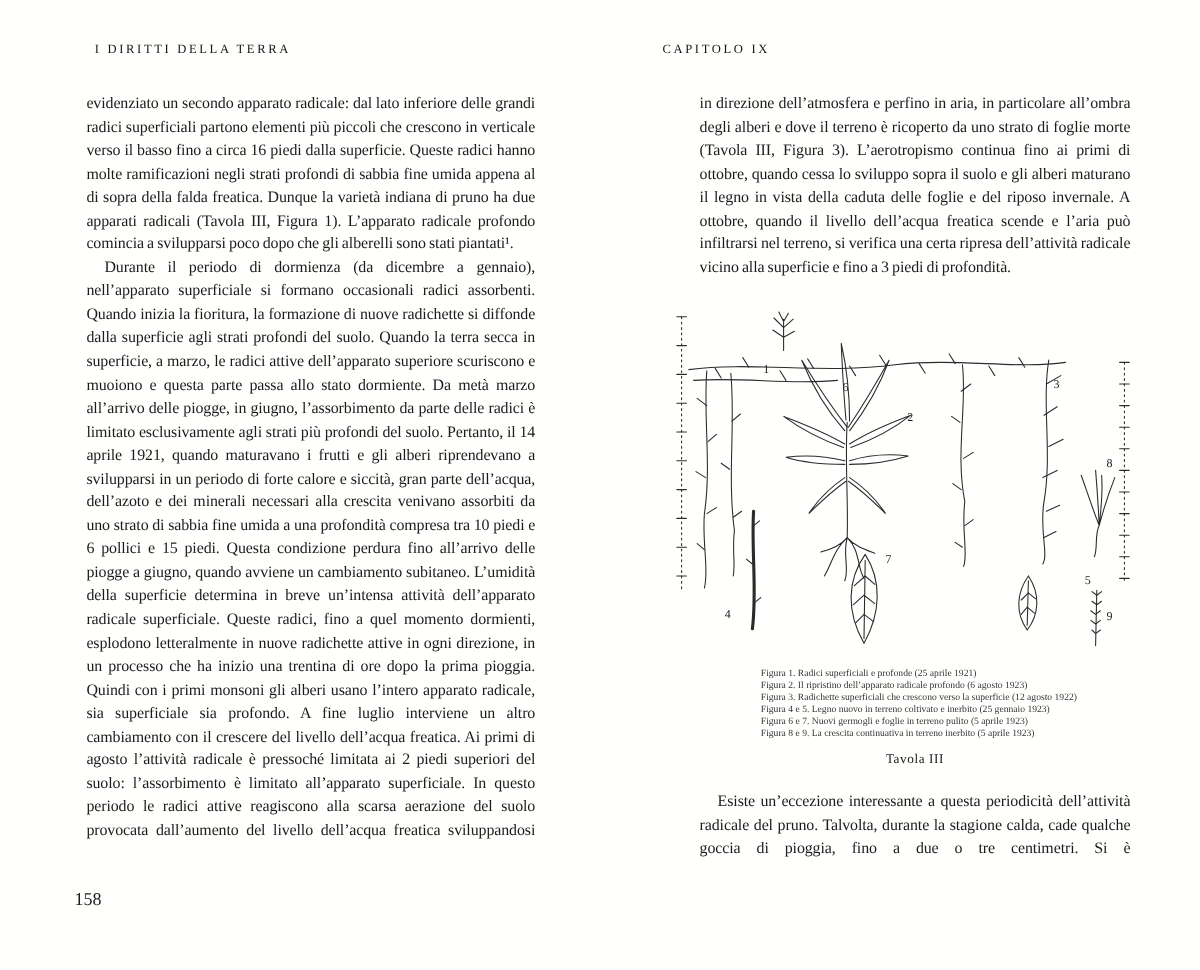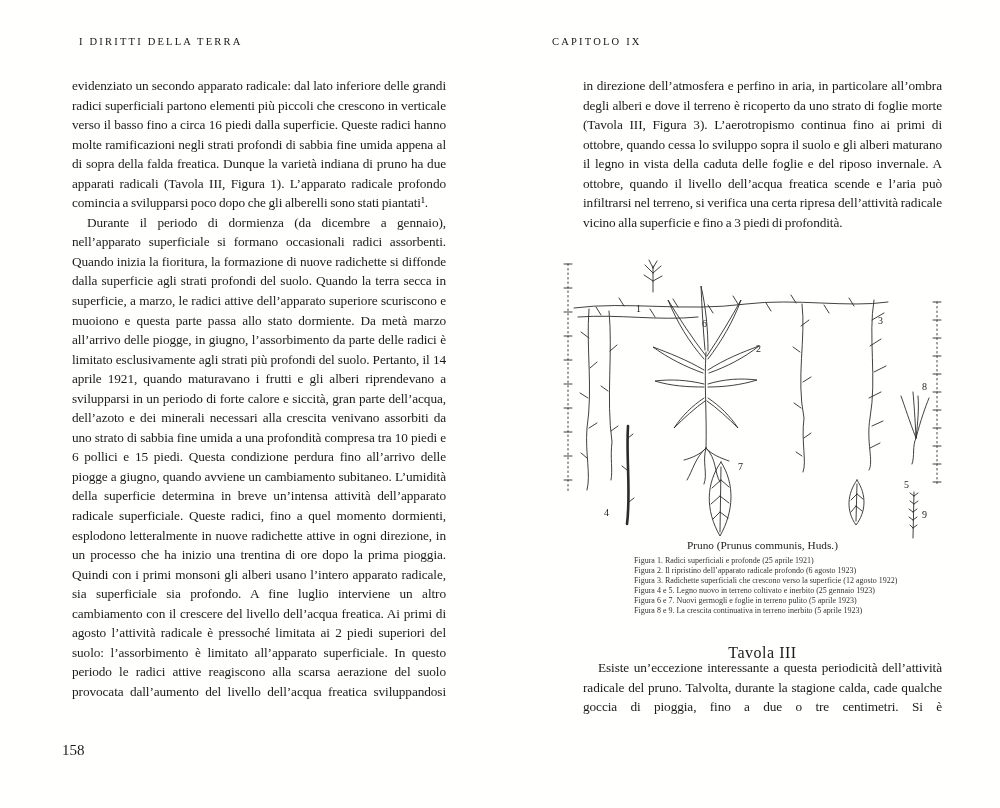--- a/index.html
+++ b/index.html
@@ -21,21 +21,21 @@
     margin:0;font-size:13.3px;line-height:19.55px;
     letter-spacing:-0.1px;word-spacing:-0.6px;text-align:justify;
   }
   .indent{text-indent:15px}
   .justify-last{text-align-last:justify}
   .figure{position:absolute;left:556px;top:256px;width:392px;height:284px}
   .figure svg{position:absolute;left:0;top:0}
   .fig-num{position:absolute;font-size:10px;color:#222;line-height:1}
   .caption-title{position:absolute;left:583px;top:539px;width:359px;text-align:center;font-size:11.3px;color:#1b1b1b}
   .captions{position:absolute;left:634px;top:556px;font-size:8px;line-height:9.9px;color:#333;letter-spacing:0}
-  .plate-label{position:absolute;left:583px;top:644px;width:359px;text-align:center;font-size:16px;letter-spacing:.5px}
+  .plate-label{position:absolute;left:583px;top:627px;width:359px;text-align:center;font-size:11px;letter-spacing:.5px}
   .pagenum{position:absolute;top:742px;font-size:15px;color:#1b1b1b}
   .pagenum-left{left:62px}
   .pagenum-right{left:583px;width:359px;text-align:right}
 </style>
 </head>
 <body>
 
 <div class="spread">
 
   <div class="hdr hdr-left">I DIRITTI DELLA TERRA</div>
@@ -134,21 +134,20 @@
     <span class="fig-num" style="left:200px;top:88px">2</span>
     <span class="fig-num" style="left:322px;top:60px">3</span>
     <span class="fig-num" style="left:48px;top:252px">4</span>
     <span class="fig-num" style="left:348px;top:224px">5</span>
     <span class="fig-num" style="left:146px;top:63px">6</span>
     <span class="fig-num" style="left:182px;top:206px">7</span>
     <span class="fig-num" style="left:366px;top:126px">8</span>
     <span class="fig-num" style="left:366px;top:254px">9</span>
   </div>
 
-  <div class="caption-title">Pruno (Prunus communis, Huds.)</div>
 
   <div class="captions">
     <div>Figura 1. Radici superficiali e profonde (25 aprile 1921)</div>
     <div>Figura 2. Il ripristino dell’apparato radicale profondo (6 agosto 1923)</div>
     <div>Figura 3. Radichette superficiali che crescono verso la superficie (12 agosto 1922)</div>
     <div>Figura 4 e 5. Legno nuovo in terreno coltivato e inerbito (25 gennaio 1923)</div>
     <div>Figura 6 e 7. Nuovi germogli e foglie in terreno pulito (5 aprile 1923)</div>
     <div>Figura 8 e 9. La crescita continuativa in terreno inerbito (5 aprile 1923)</div>
   </div>
 

